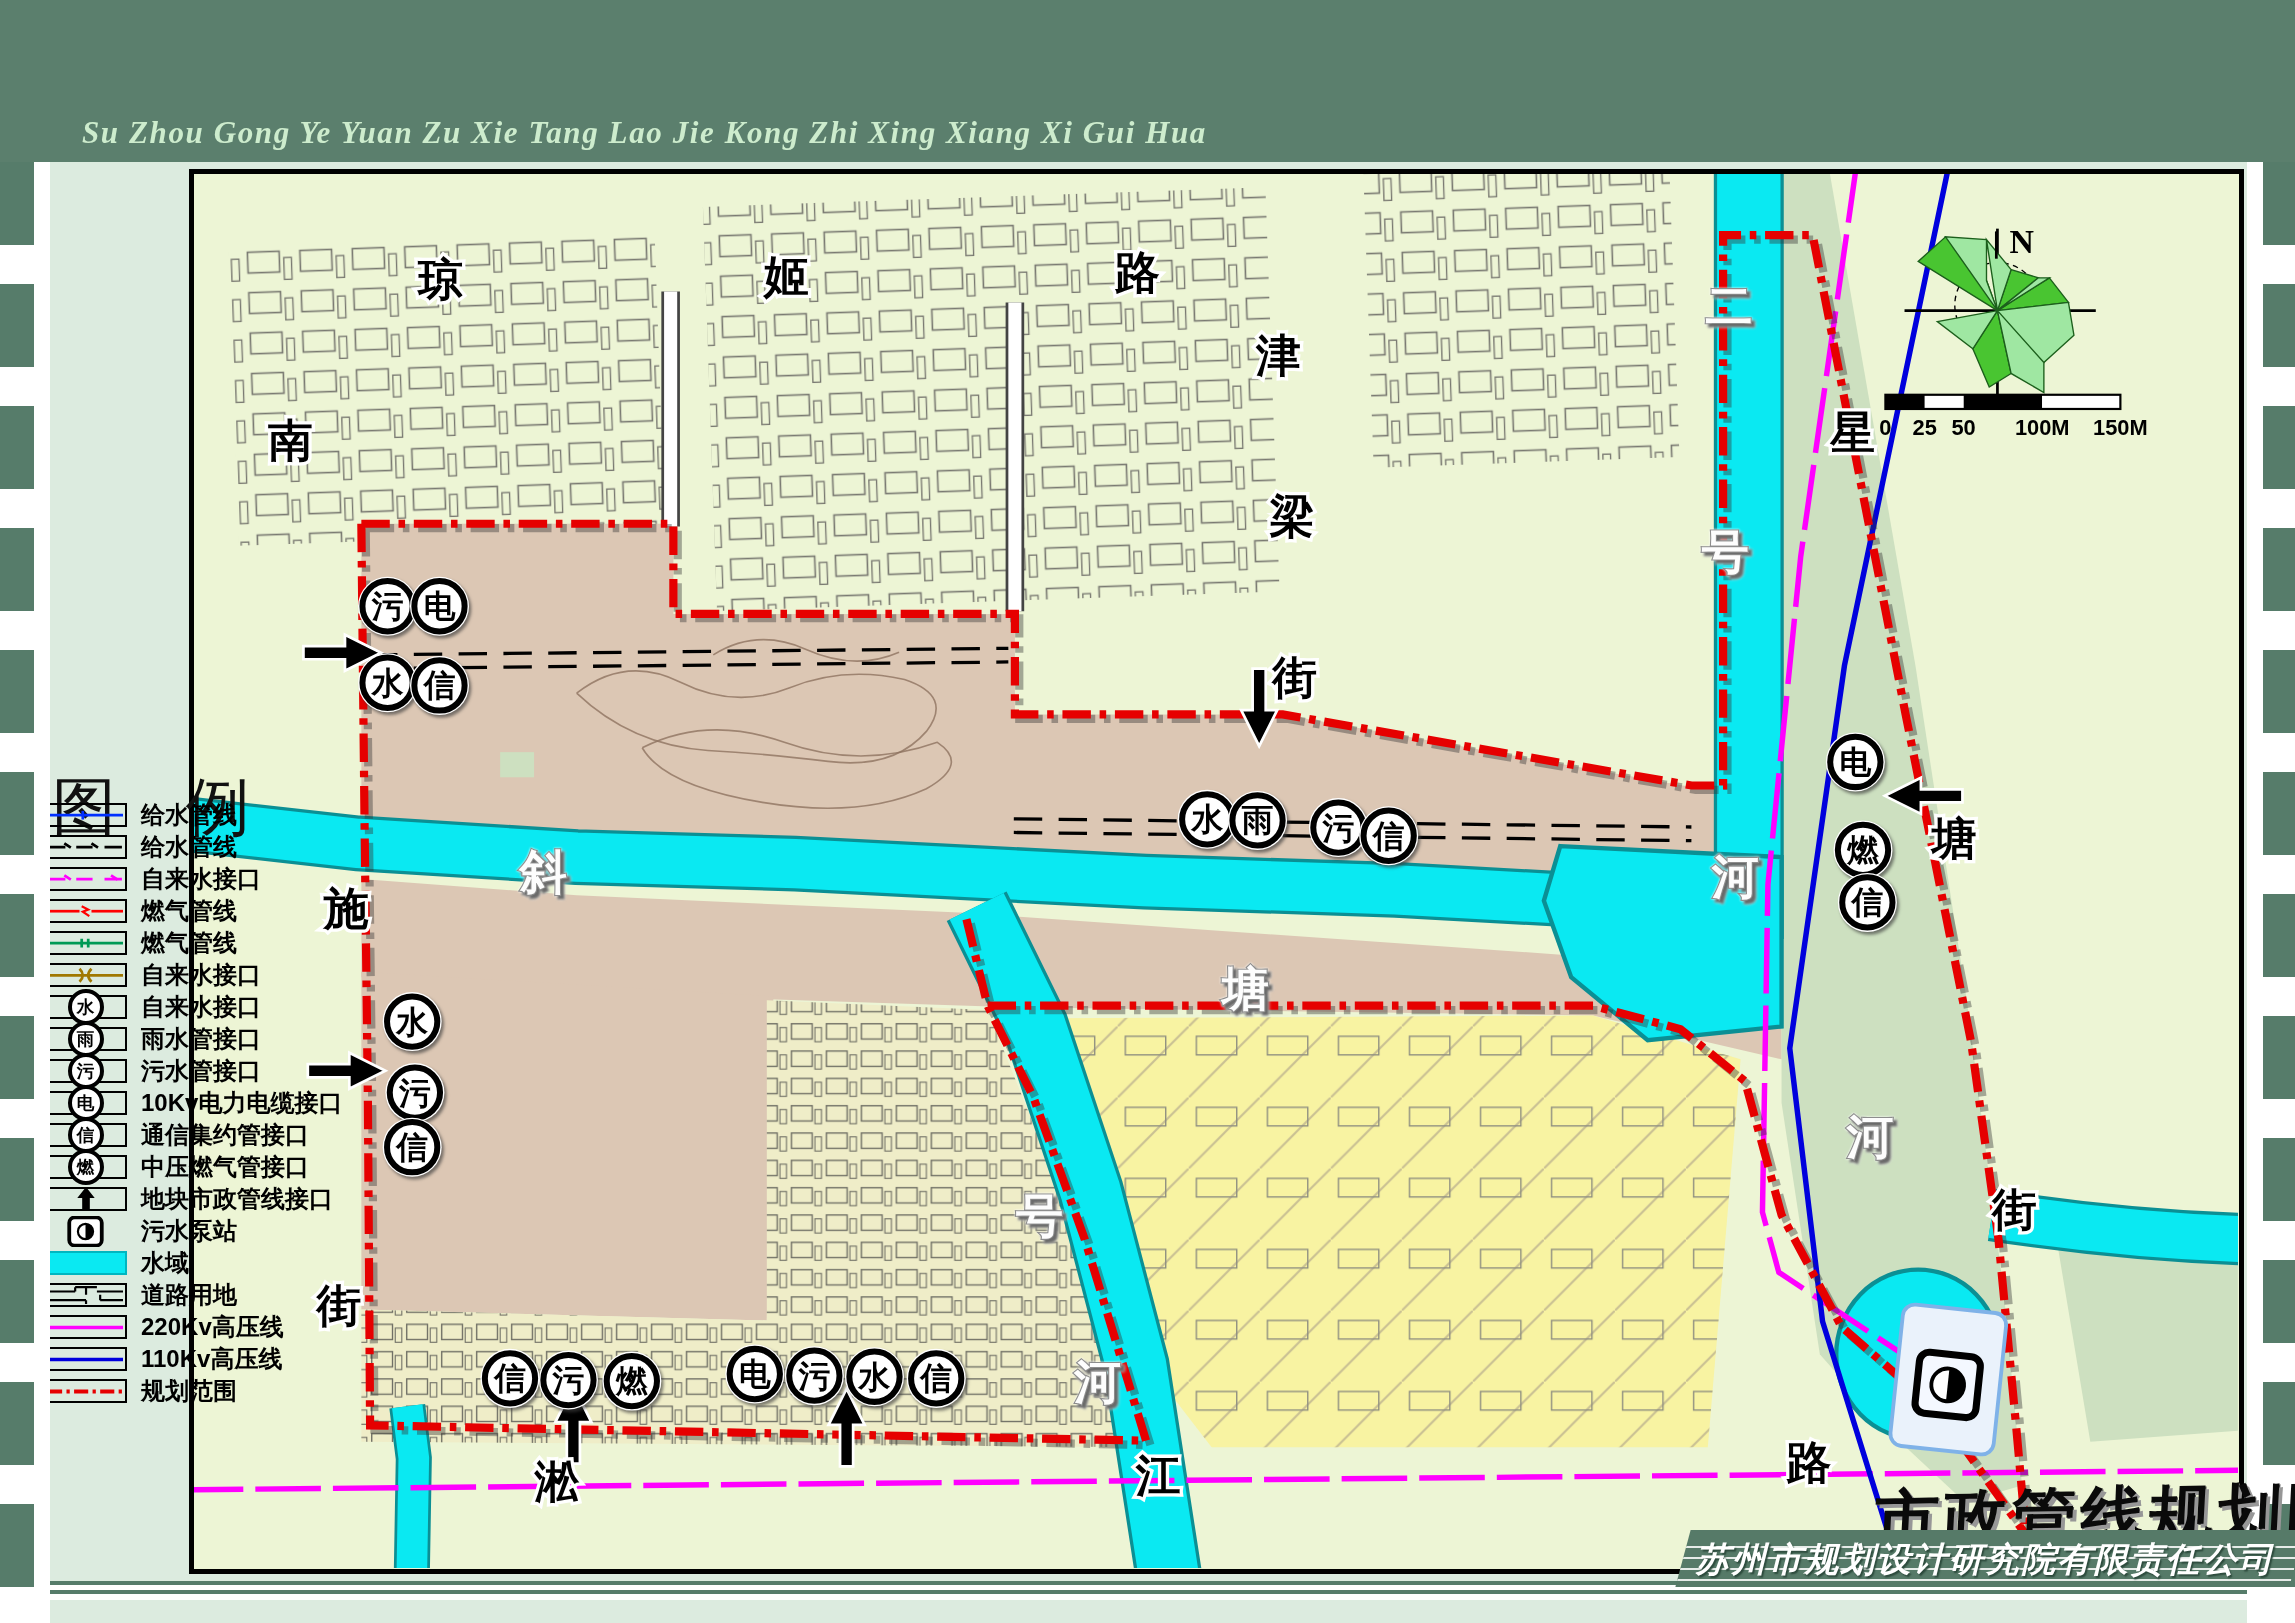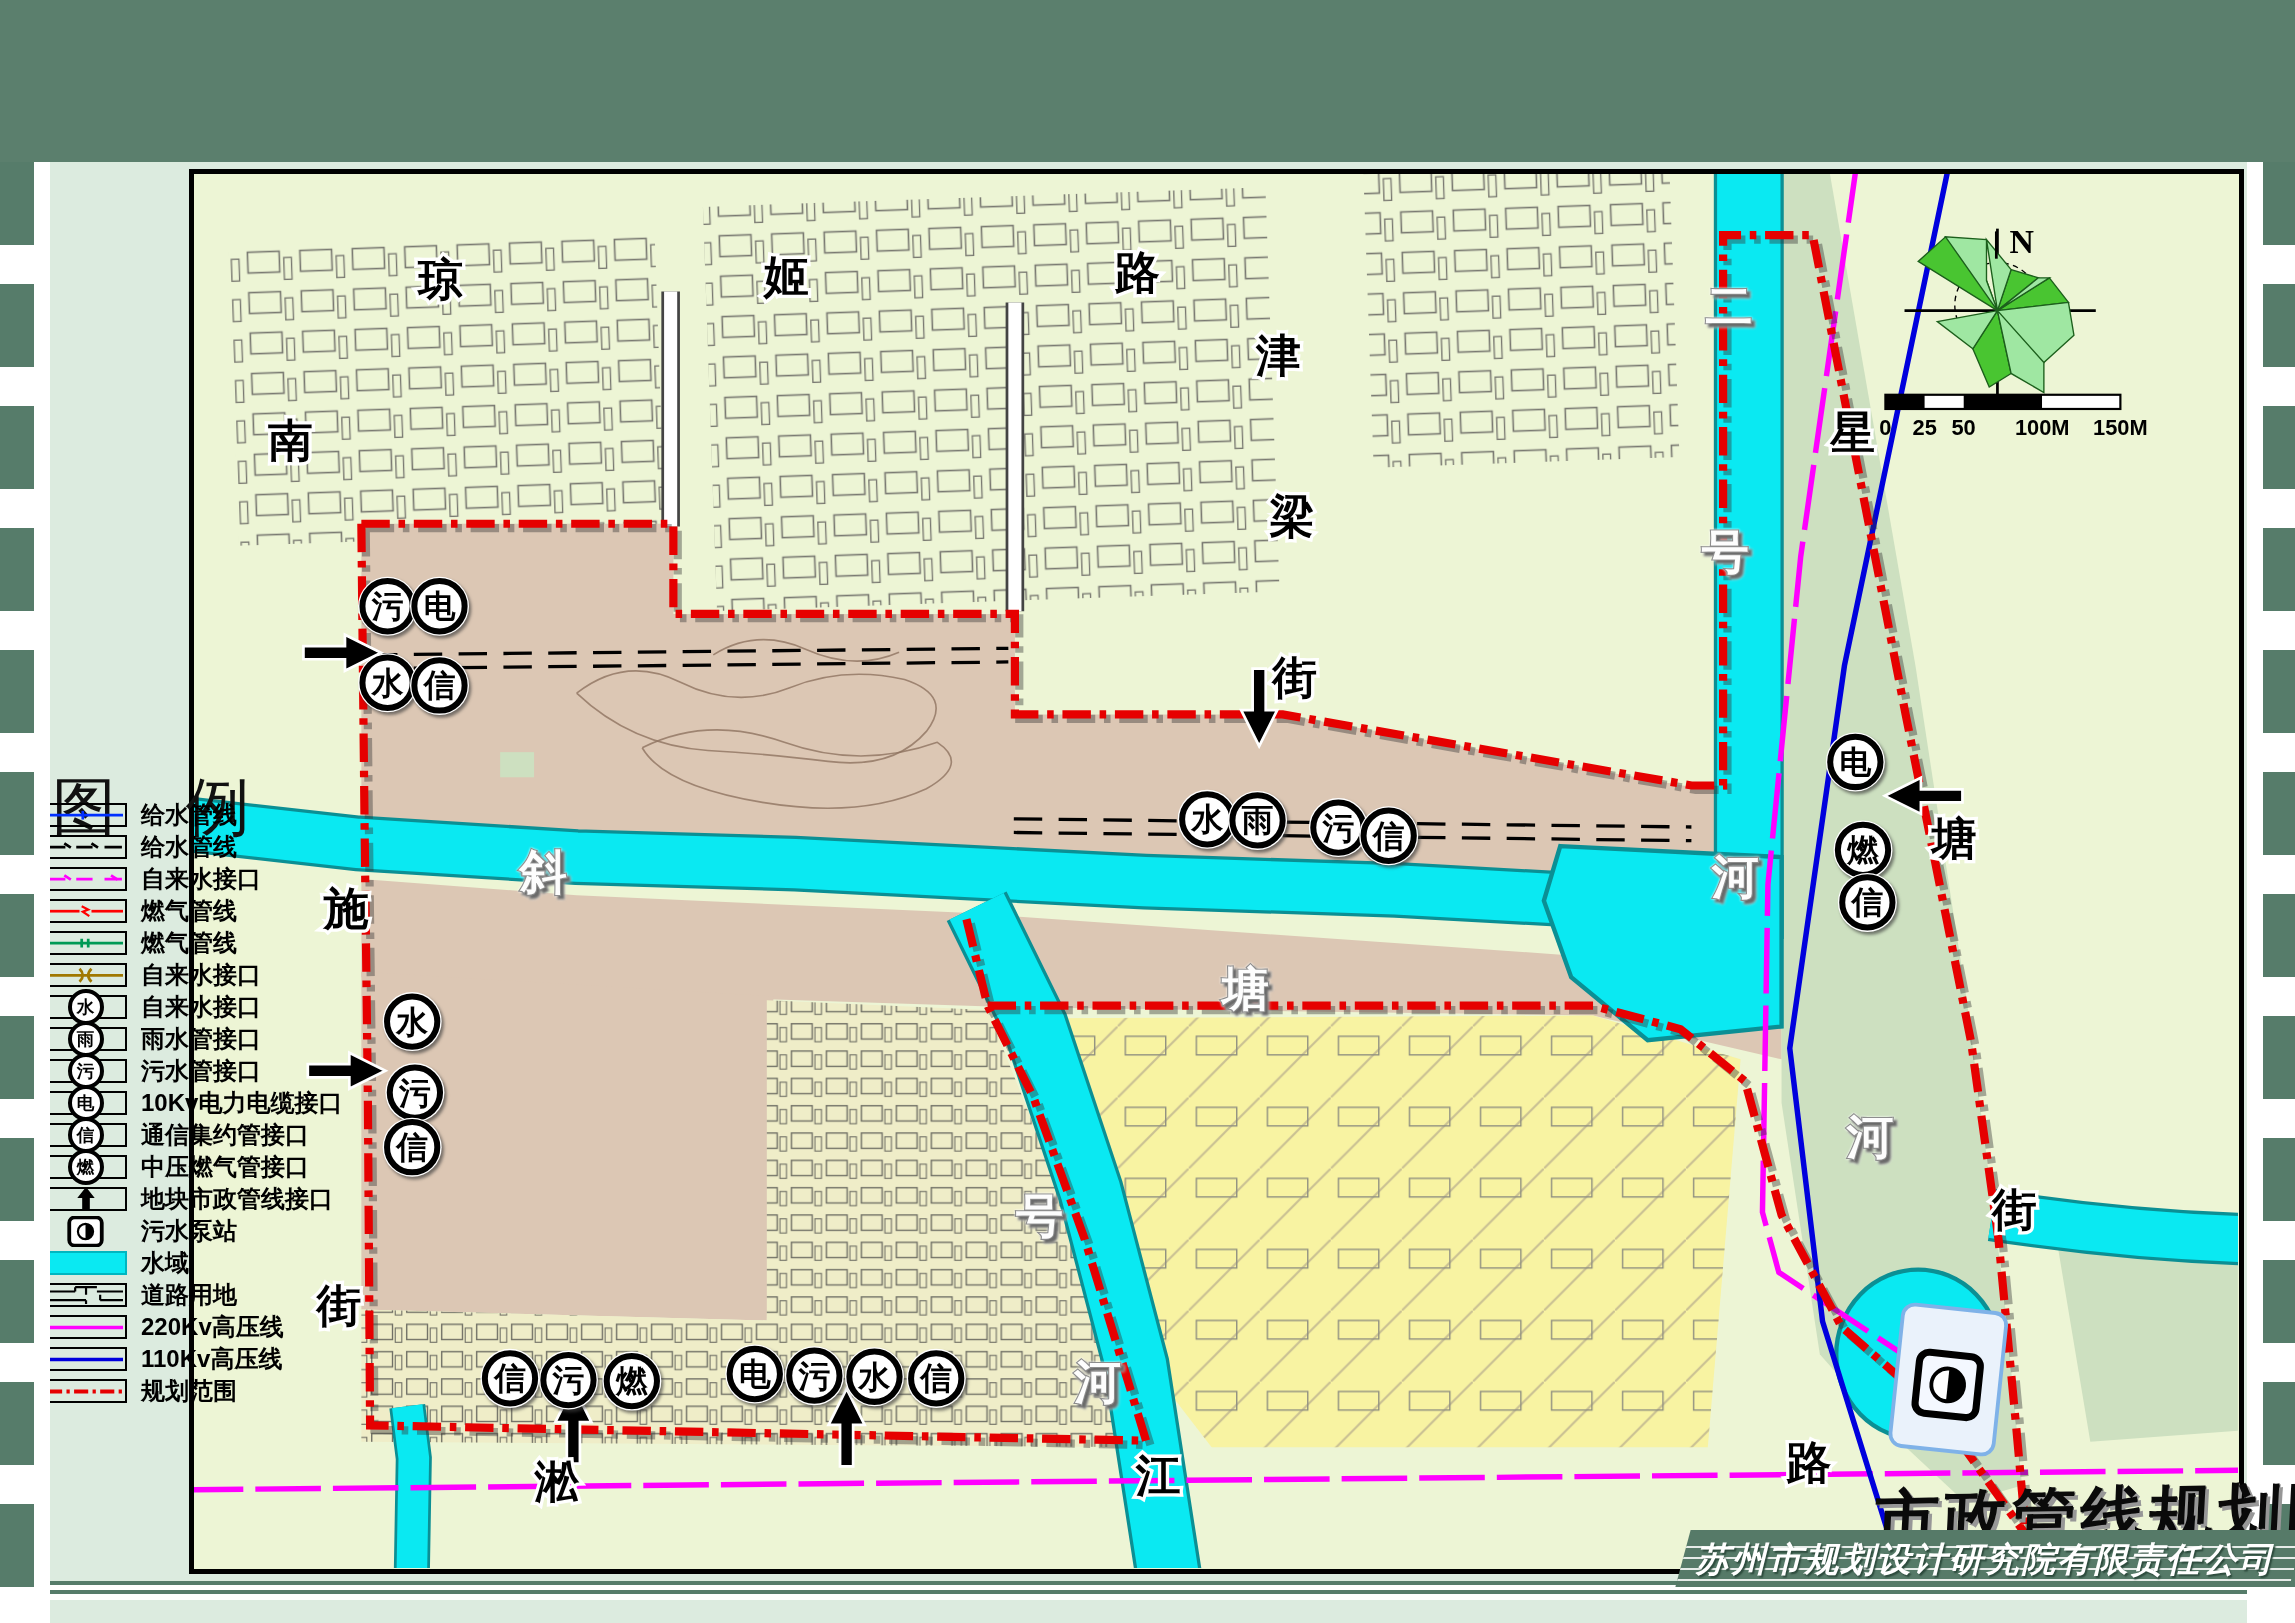--- a/index.html
+++ b/index.html
@@ -79,20 +79,21 @@
   .banner .stripes{position:absolute;left:0;top:6.6px;width:100%;height:100%;
     background:repeating-linear-gradient(180deg,transparent 0 8.7px,#fff 8.7px 11px);opacity:.85;}
   .banner .btxt{position:absolute;left:13px;top:6.6px;transform:skewX(15deg);
     font-family:"Liberation Serif",serif;font-style:italic;font-weight:bold;font-size:34px;color:#fff;
     letter-spacing:2.2px;white-space:nowrap;text-shadow:1.6px 1.6px 1.6px #2c4a3c;}
 </style>
 </head>
 <body>
 
 <div class="header">
+  <div class="pinyin">Su Zhou    Gong Ye Yuan Zu    Xie Tang Lao Jie    Kong Zhi Xing    Xiang Xi Gui Hua</div>
 </div>
 
 <div class="vchecks left"></div>
 <div class="gutter left"></div>
 <div class="vchecks right"></div>
 <div class="gutter right"></div>
 <div class="bottom-stripes"></div>
 
 <div class="map">
 <svg width="2044" height="1394" viewBox="0 0 3740 2551">

